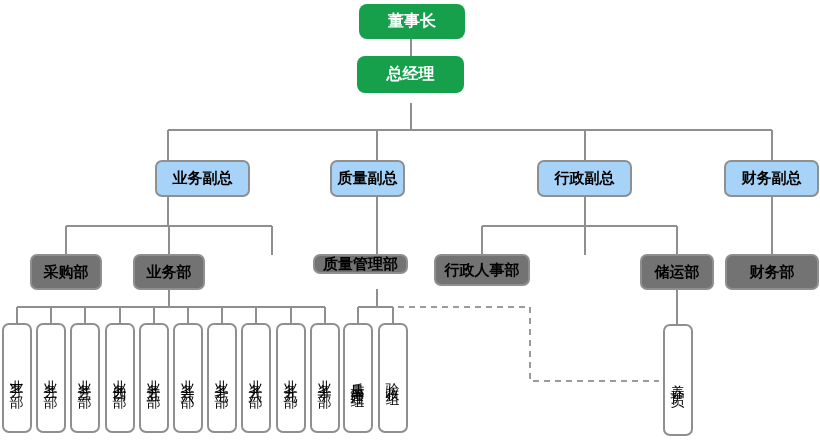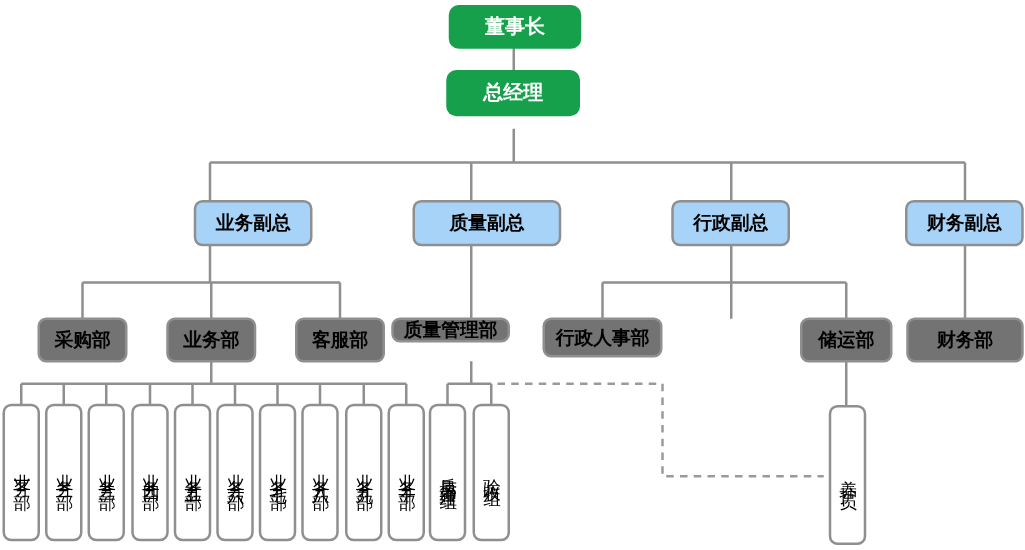--- a/index.html
+++ b/index.html
@@ -28,21 +28,21 @@
     writing-mode:vertical-rl; text-orientation:upright;
     letter-spacing:5px; line-height:1;
   }
   .team5 { letter-spacing:3px; }
 
   
   .pos-chairman { left:359px; top:4px;  width:106px; height:35px; }
   .pos-gm       { left:357px; top:56px; width:107px; height:37px; }
 
   .pos-vp1 { left:121px; top:160px; width:95px; height:37px;margin-left:34px; }
-  .pos-vp2 { left:330px; top:160px; width:119px; height:37px; }
+  .pos-vp2 { left:330px; top:160px; width:75px; height:37px; }
   .pos-vp3 { left:537px; top:160px; width:95px; height:37px; }
   .pos-vp4 { left:724px; top:160px; width:95px; height:37px; }
 
   .pos-d1 { left:30px;  top:254px; width:72px; height:36px; }
   .pos-d2 { left:133px; top:254px; width:72px; height:36px; }
   .pos-d3 { left:236px; top:254px; width:72px; height:36px; }
   .pos-d4 { left:313px; top:254px; width:95px; height:20px; }
   .pos-d5 { left:434px; top:254px; width:96px; height:32px; }
   .pos-d6 { left:537px; top:254px; width:96px; height:36px; }
   .pos-d7 { left:640px; top:254px; width:74px; height:36px; }
@@ -78,21 +78,20 @@
   <div class="box exec pos-chairman">董事长</div>
   <div class="box exec pos-gm">总经理</div>
 
   <div class="box vp pos-vp1">业务副总</div>
   <div class="box vp pos-vp2">质量副总</div>
   <div class="box vp pos-vp3">行政副总</div>
   <div class="box vp pos-vp4">财务副总</div>
 
   <div class="box dept pos-d1">采购部</div>
   <div class="box dept pos-d2">业务部</div>
-  <div class="box dept pos-d3">客服部</div>
   <div class="box dept pos-d4">质量管理部</div>
   <div class="box dept pos-d5">行政人事部</div>
   <div class="box dept pos-d7">储运部</div>
   <div class="box dept pos-d8">财务部</div>
 
   <div class="box team pos-t1">业务一部</div>
   <div class="box team pos-t2">业务二部</div>
   <div class="box team pos-t3">业务三部</div>
   <div class="box team pos-t4">业务四部</div>
   <div class="box team pos-t5">业务五部</div>

